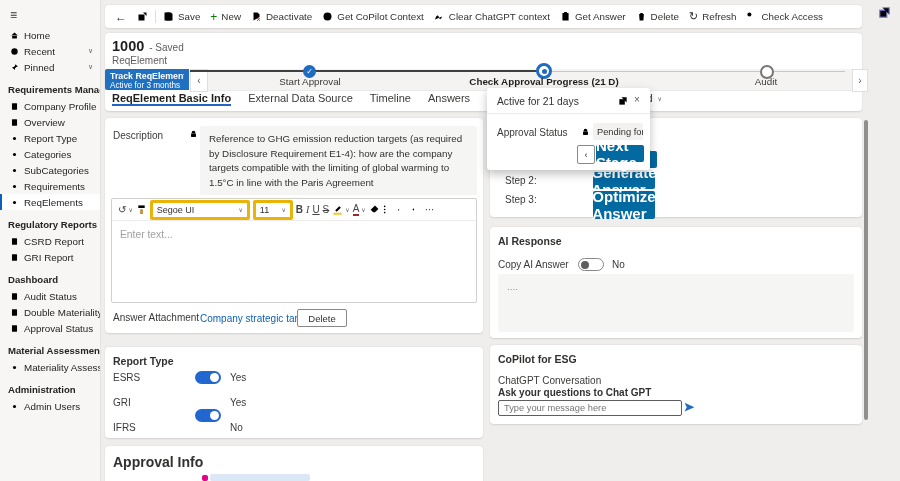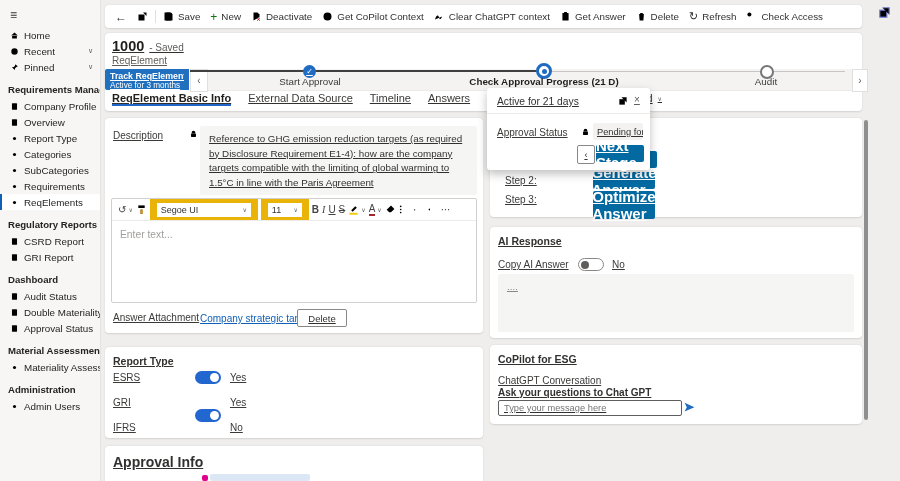--- a/index.html
+++ b/index.html
@@ -1,18 +1,18 @@
 <!DOCTYPE html>
 <html><head>
 <meta charset="utf-8">
 <style>
   html,body{margin:0;padding:0;}
   body{width:900px;height:481px;overflow:hidden;position:relative;background:#efeeec;
        font-family:"Liberation Sans","DejaVu Sans",sans-serif;font-size:10.5px;color:#323130;}
-  .abs{position:absolute;text-decoration:underline;}
+  .abs{position:absolute;}
   .card{position:absolute;background:#fff;border-radius:4px;box-shadow:0 0.6px 1.8px rgba(0,0,0,.12);}
   .b{font-weight:bold;}
   .gray{color:#605e5c;}
   svg.ic{width:11px;height:11px;flex:none;}
   
   #sidebar{position:absolute;left:0;top:0;width:100px;height:481px;background:#f7f6f4;border-right:1px solid #e5e3e1;}
   .sb-burger{padding:8px 0 5px 10px;font-size:12px;color:#323130;cursor:pointer;}
   .sb-item{display:flex;align-items:center;gap:5px;height:16px;padding-left:8px;border-left:2.5px solid transparent;font-size:9.8px;color:#252423;cursor:pointer;white-space:nowrap;overflow:hidden;}
   .sb-item svg{width:9px;height:9px;}
   .sb-item.sel{background:#fff;border-left-color:#1160b7;}
@@ -36,21 +36,21 @@
   .tg.on{background:#2266d0;}
   .tg.on::after{content:"";position:absolute;right:2px;top:2px;width:9px;height:9px;border-radius:50%;background:#fff;}
   .tg.off{background:#fff;border:1px solid #8a8886;}
   .tg.off::after{content:"";position:absolute;left:2px;top:1.5px;width:8px;height:8px;border-radius:50%;background:#605e5c;}
   .btn-blue{background:#0369a1;color:#fff;border-radius:2px;font-size:15px;font-weight:bold;display:flex;align-items:center;justify-content:center;cursor:pointer;}
   .btn-line{background:#fff;border:1px solid #8a8886;border-radius:2px;font-size:9.5px;color:#323130;display:flex;align-items:center;justify-content:center;cursor:pointer;}
   
   #editor{position:absolute;left:111px;top:198px;width:366px;height:105px;border:1px solid #d2d0ce;border-radius:2px;background:#fff;box-sizing:border-box;}
   #ed-toolbar{height:21px;border-bottom:1px solid #edebe9;display:flex;align-items:center;gap:3px;padding:0 6px;overflow:hidden;}
   .ed-ic{font-size:10px;color:#444;display:flex;align-items:center;cursor:pointer;flex:none;}
-  .ed-sel{border:7px solid #eab308;border-radius:2px;height:14px;display:flex;align-items:center;justify-content:space-between;padding:0 4px;font-size:9px;color:#323130;cursor:pointer;flex:none;}
+  .ed-sel{border:3px solid #eab308;border-radius:2px;height:14px;display:flex;align-items:center;justify-content:space-between;padding:0 4px;font-size:9px;color:#323130;cursor:pointer;flex:none;}
   .mini-chev{font-size:6px;color:#605e5c;margin-left:2px;}
   
   #stage-popup{position:absolute;left:487px;top:88px;width:163px;height:82px;background:#fff;border-radius:3px;
                box-shadow:0 4px 10px rgba(0,0,0,.25);z-index:30;}
   
   .link{color:#1160b7;cursor:pointer;}
 </style>
 </head>
 <body>
 

